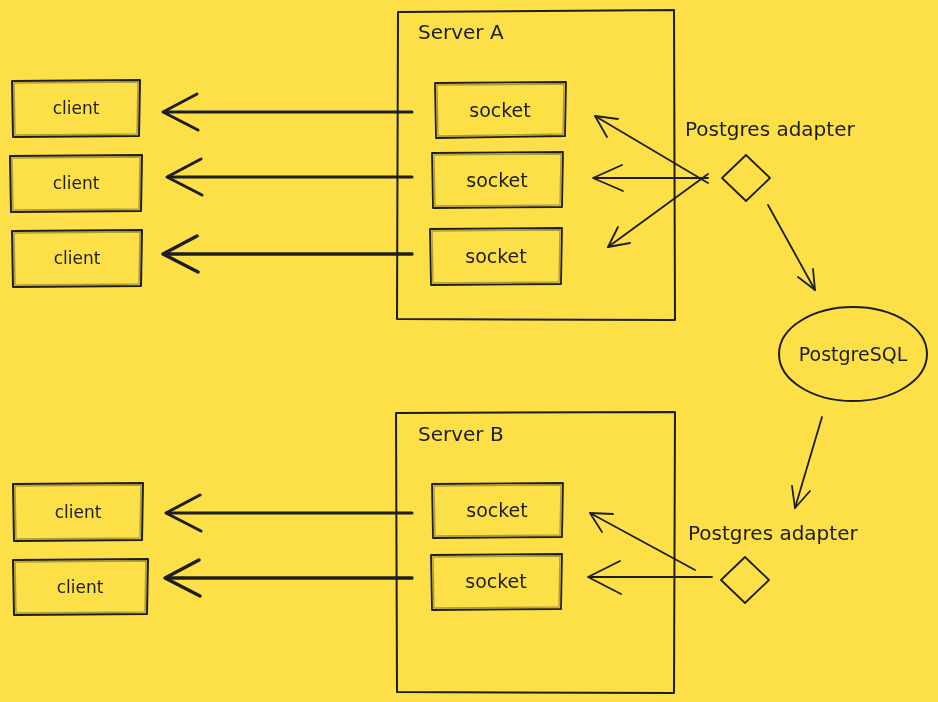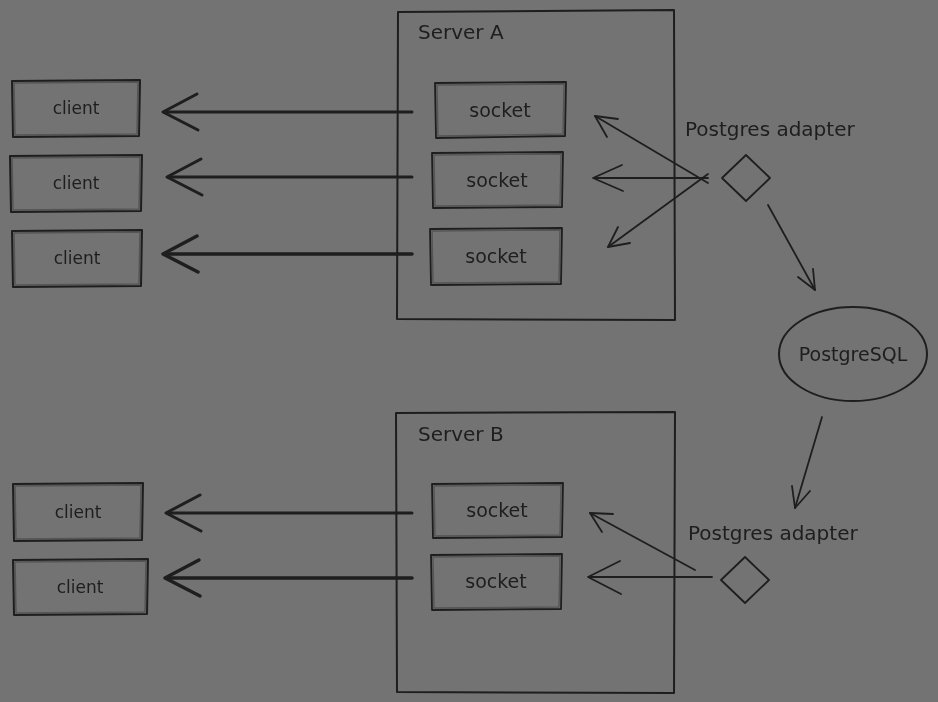--- a/index.html
+++ b/index.html
@@ -4,21 +4,21 @@
 <style>
   html, body {
     margin: 0;
     padding: 0;
     background: #ffffff;
   }
   #canvas {
     position: relative;
     width: 938px;
     height: 702px;
-    background: #737373;
+    background: #fde047;
     overflow: hidden;
   }
   svg text {
     font-family: "DejaVu Sans", sans-serif;
     fill: #1e1e1e;
   }
   .lbl-node  { font-size: 19px; }
   .lbl-client{ font-size: 17px; }
   .lbl-title { font-size: 20px; }
   .stroke    { stroke: #1e1e1e; fill: none; stroke-linecap: round; stroke-linejoin: round; }

